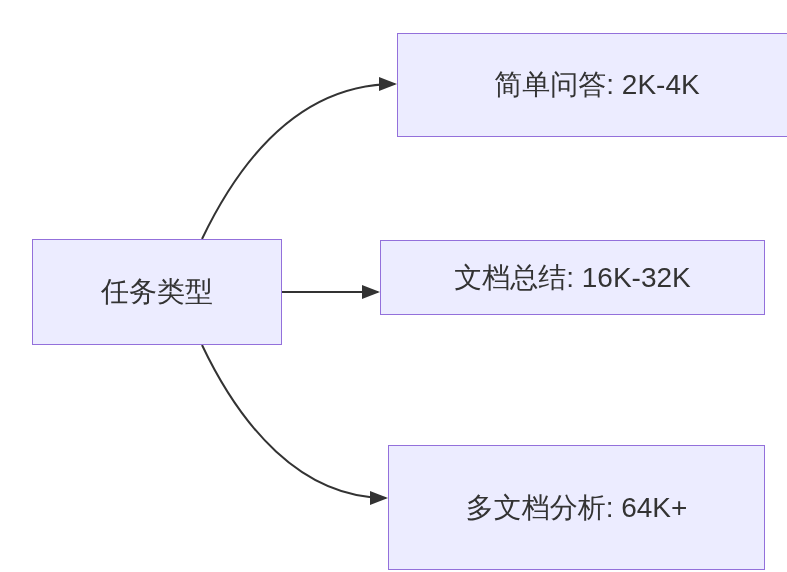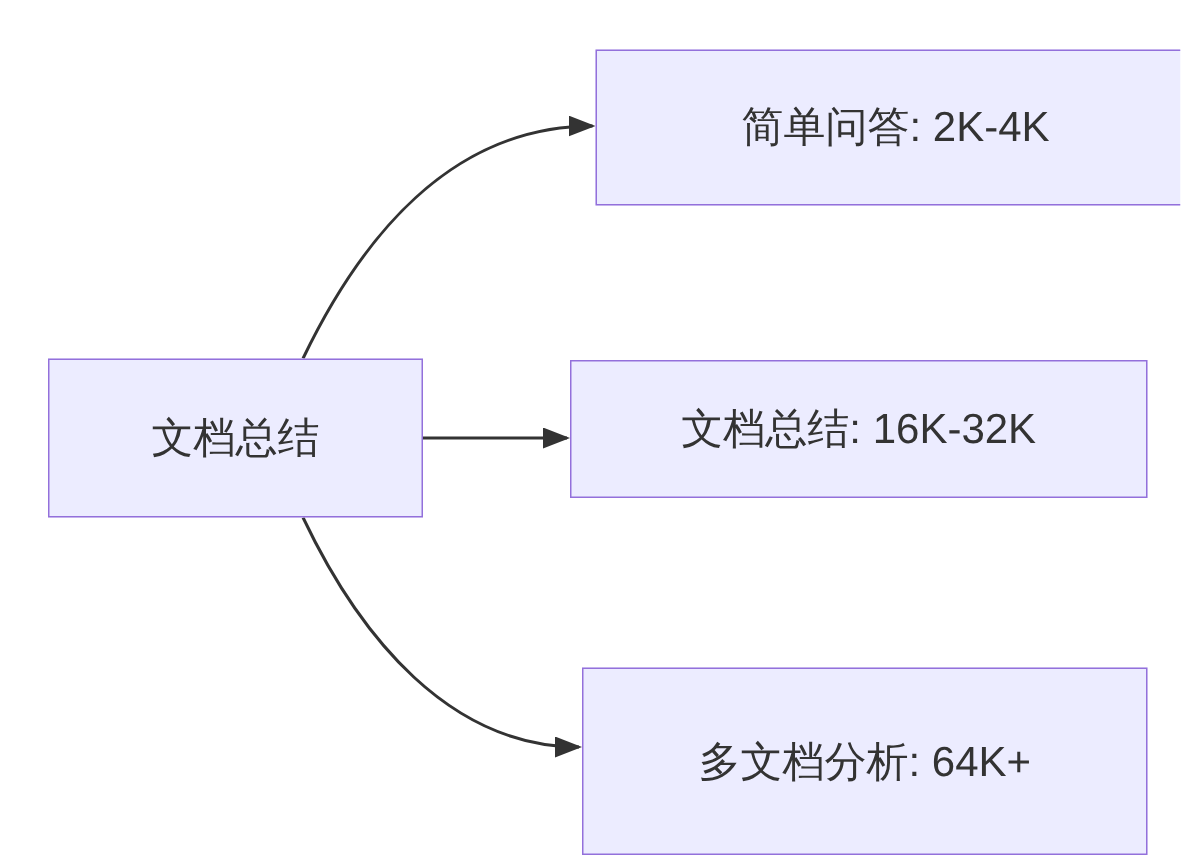--- a/index.html
+++ b/index.html
@@ -40,41 +40,41 @@
     justify-content: center;
   }
   .node-label {
     color: var(--text, #333);
     font-size: 28px;
     line-height: 1.2;
     white-space: nowrap;
   }
   .node-root   { left: 32px;  top: 239px; width: 250px; height: 106px; }
   .node-top    { left: 397px; top: 33px;  width: 400px; height: 104px; }
-  .node-middle { left: 380px; top: 240px; width: 385px; height: 92px; }
+  .node-middle { left: 380px; top: 240px; width: 385px; height: 75px; }
   .node-bottom { left: 388px; top: 445px; width: 377px; height: 125px; }
 </style>
 </head>
 <body>
 
 <div class="canvas">
 
   <svg class="edges" width="787" height="572" viewBox="0 0 787 572">
     <defs>
       <marker id="arrow" viewBox="0 0 18 14" markerWidth="18" markerHeight="14" refX="16" refY="7" orient="auto" markerUnits="userSpaceOnUse">
         <path d="M0,0 L18,7 L0,14 Z" class="arrowhead"></path>
       </marker>
     </defs>
     <path class="edge" d="M202,239 C240,160 300,84 395,84" marker-end="url(#arrow)"></path>
     <path class="edge" d="M282,292 L378,292" marker-end="url(#arrow)"></path>
     <path class="edge" d="M202,345 C240,425 300,498 386,498" marker-end="url(#arrow)"></path>
   </svg>
 
   <div class="node node-root">
-    <span class="node-label">文档总结</span>
+    <span class="node-label">任务类型</span>
   </div>
 
   <div class="node node-top">
     <span class="node-label">简单问答: 2K-4K</span>
   </div>
 
   <div class="node node-middle">
     <span class="node-label">文档总结: 16K-32K</span>
   </div>
 

